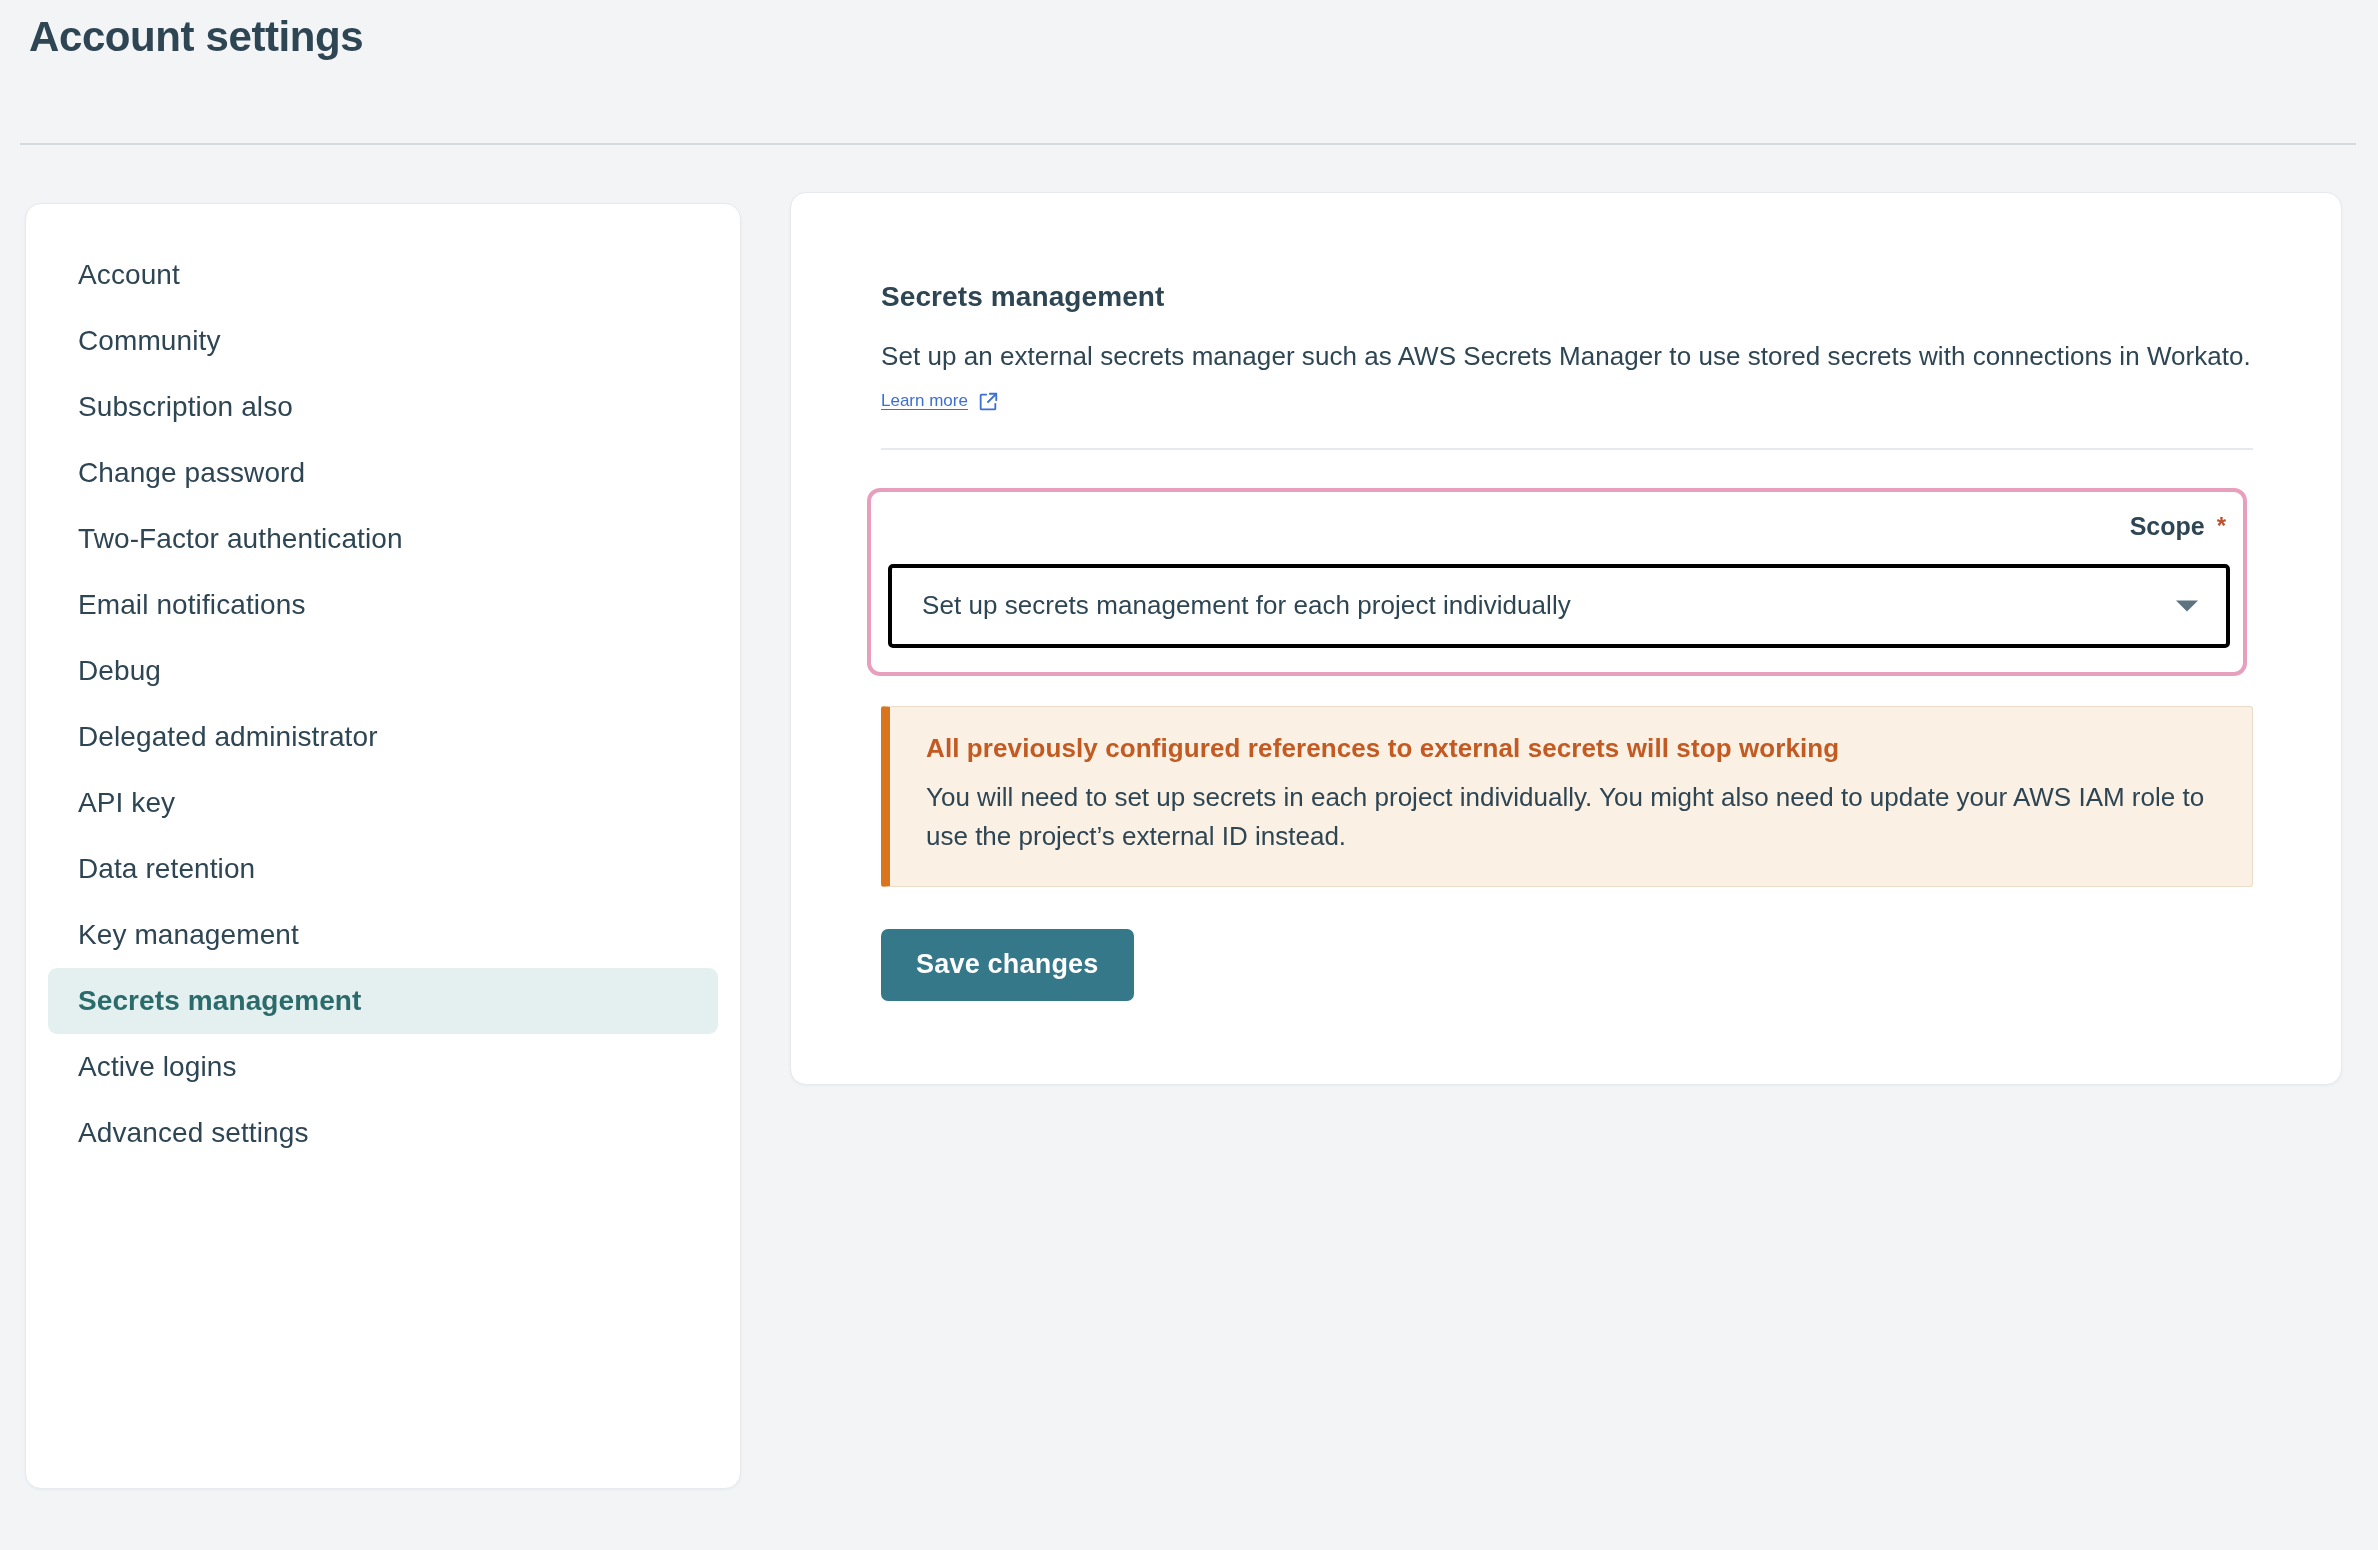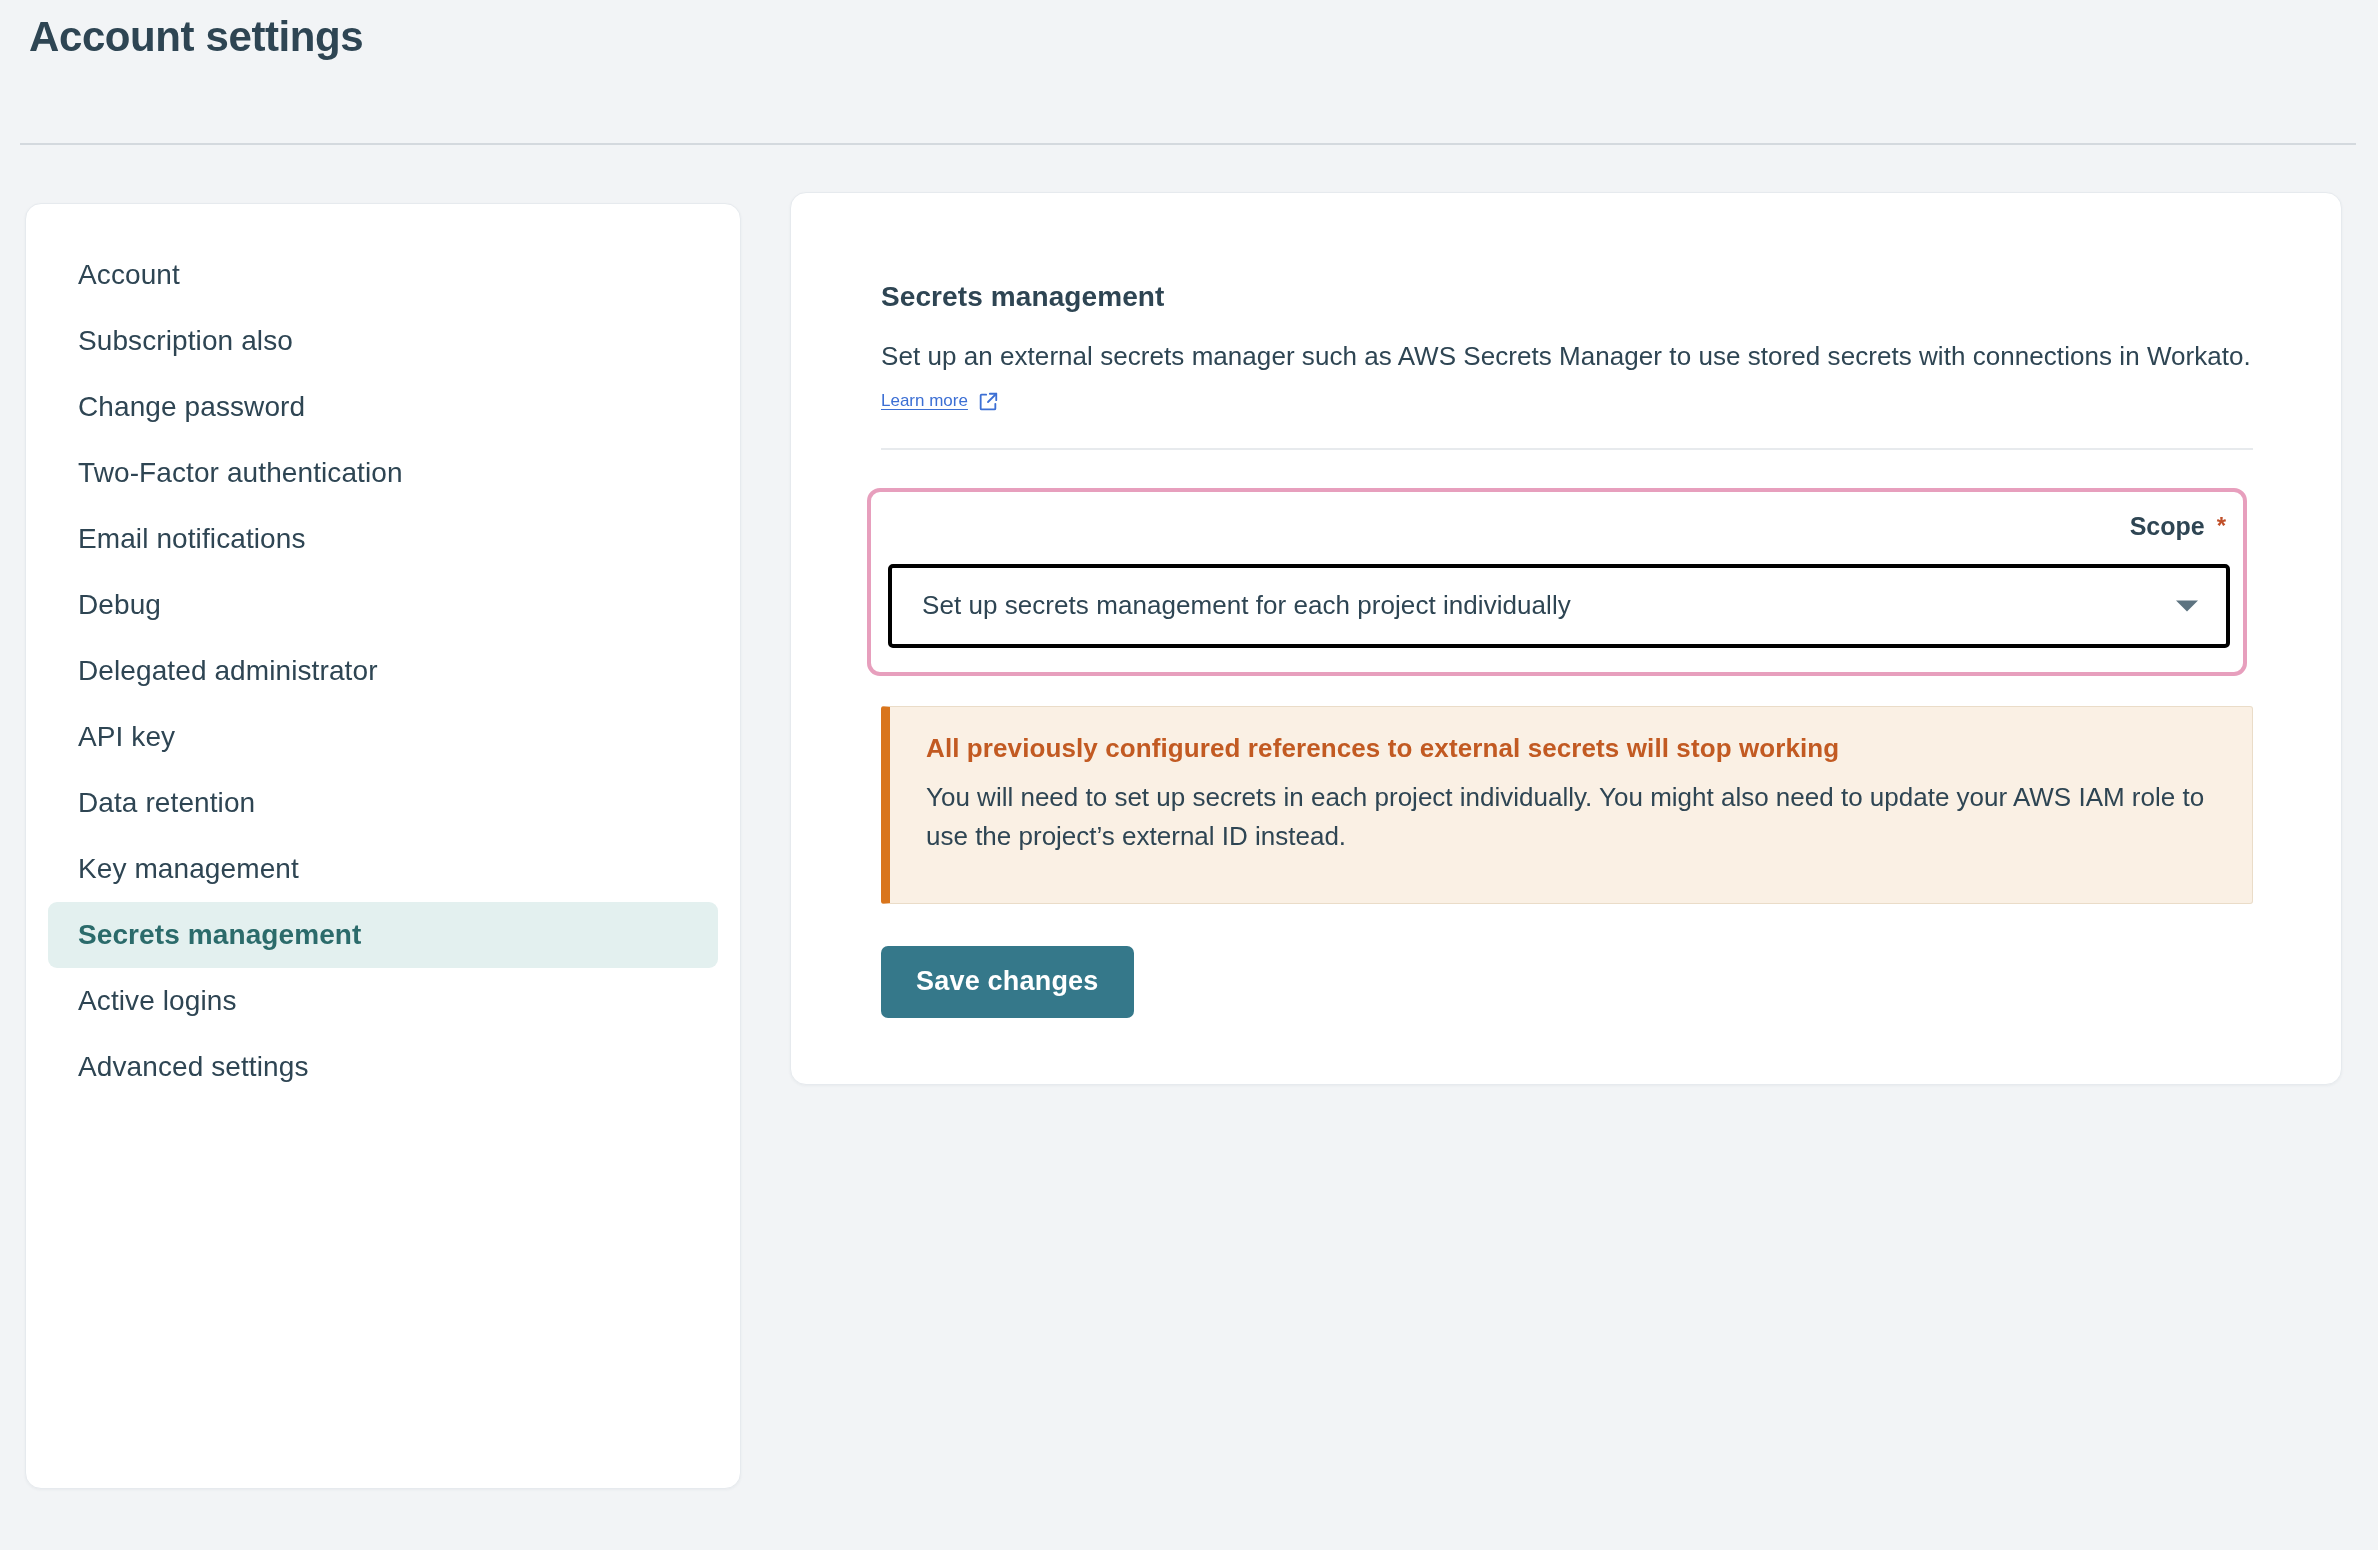--- a/index.html
+++ b/index.html
@@ -203,21 +203,21 @@
   }
 
   
   .warning-box {
     margin-top: 30px;
     width: 1372px;
     background: #faf0e4;
     border: 1px solid #eadcc8;
     border-left: 9px solid #d9751c;
     border-radius: 3px;
-    padding: 26px 36px 47px 36px;
+    padding: 26px 36px 30px 36px;
   }
 
   .warning-title {
     font-size: 26px;
     font-weight: 700;
     color: #c25a22;
     margin-bottom: 14px;
     letter-spacing: 0.1px;
   }
 
@@ -255,20 +255,23 @@
   <h1 class="page-title">Account settings</h1>
 
   <div class="header-divider"></div>
 
   <nav class="sidebar-card">
     <ul class="nav-list">
       <li class="nav-item">
         <span>Account</span>
       </li>
       <li class="nav-item">
+        <span>Community</span>
+      </li>
+      <li class="nav-item">
         <span>Subscription also</span>
       </li>
       <li class="nav-item">
         <span>Change password</span>
       </li>
       <li class="nav-item">
         <span>Two-Factor authentication</span>
       </li>
       <li class="nav-item">
         <span>Email notifications</span>

